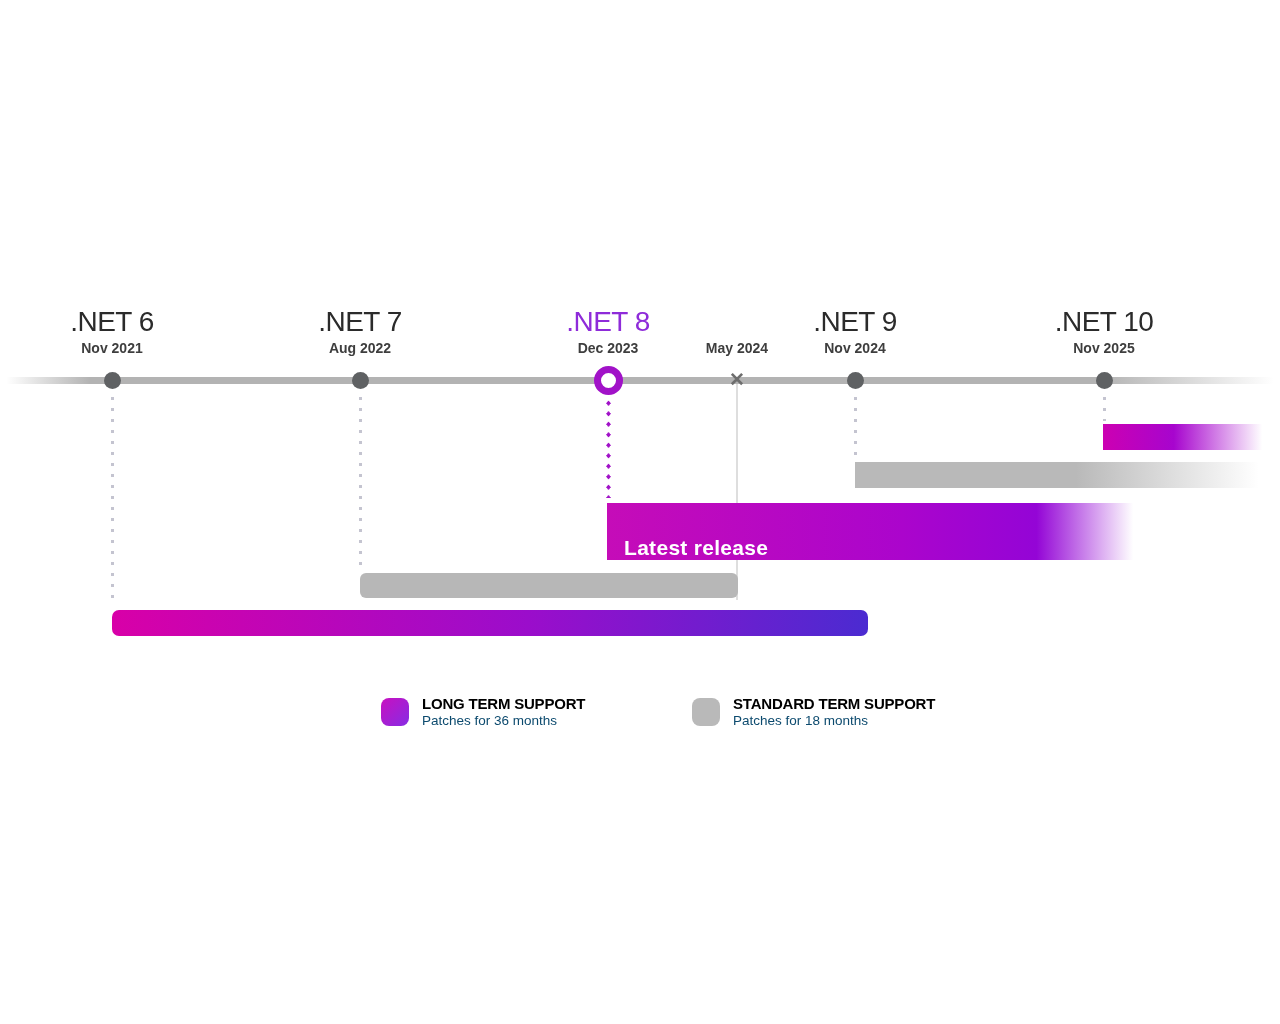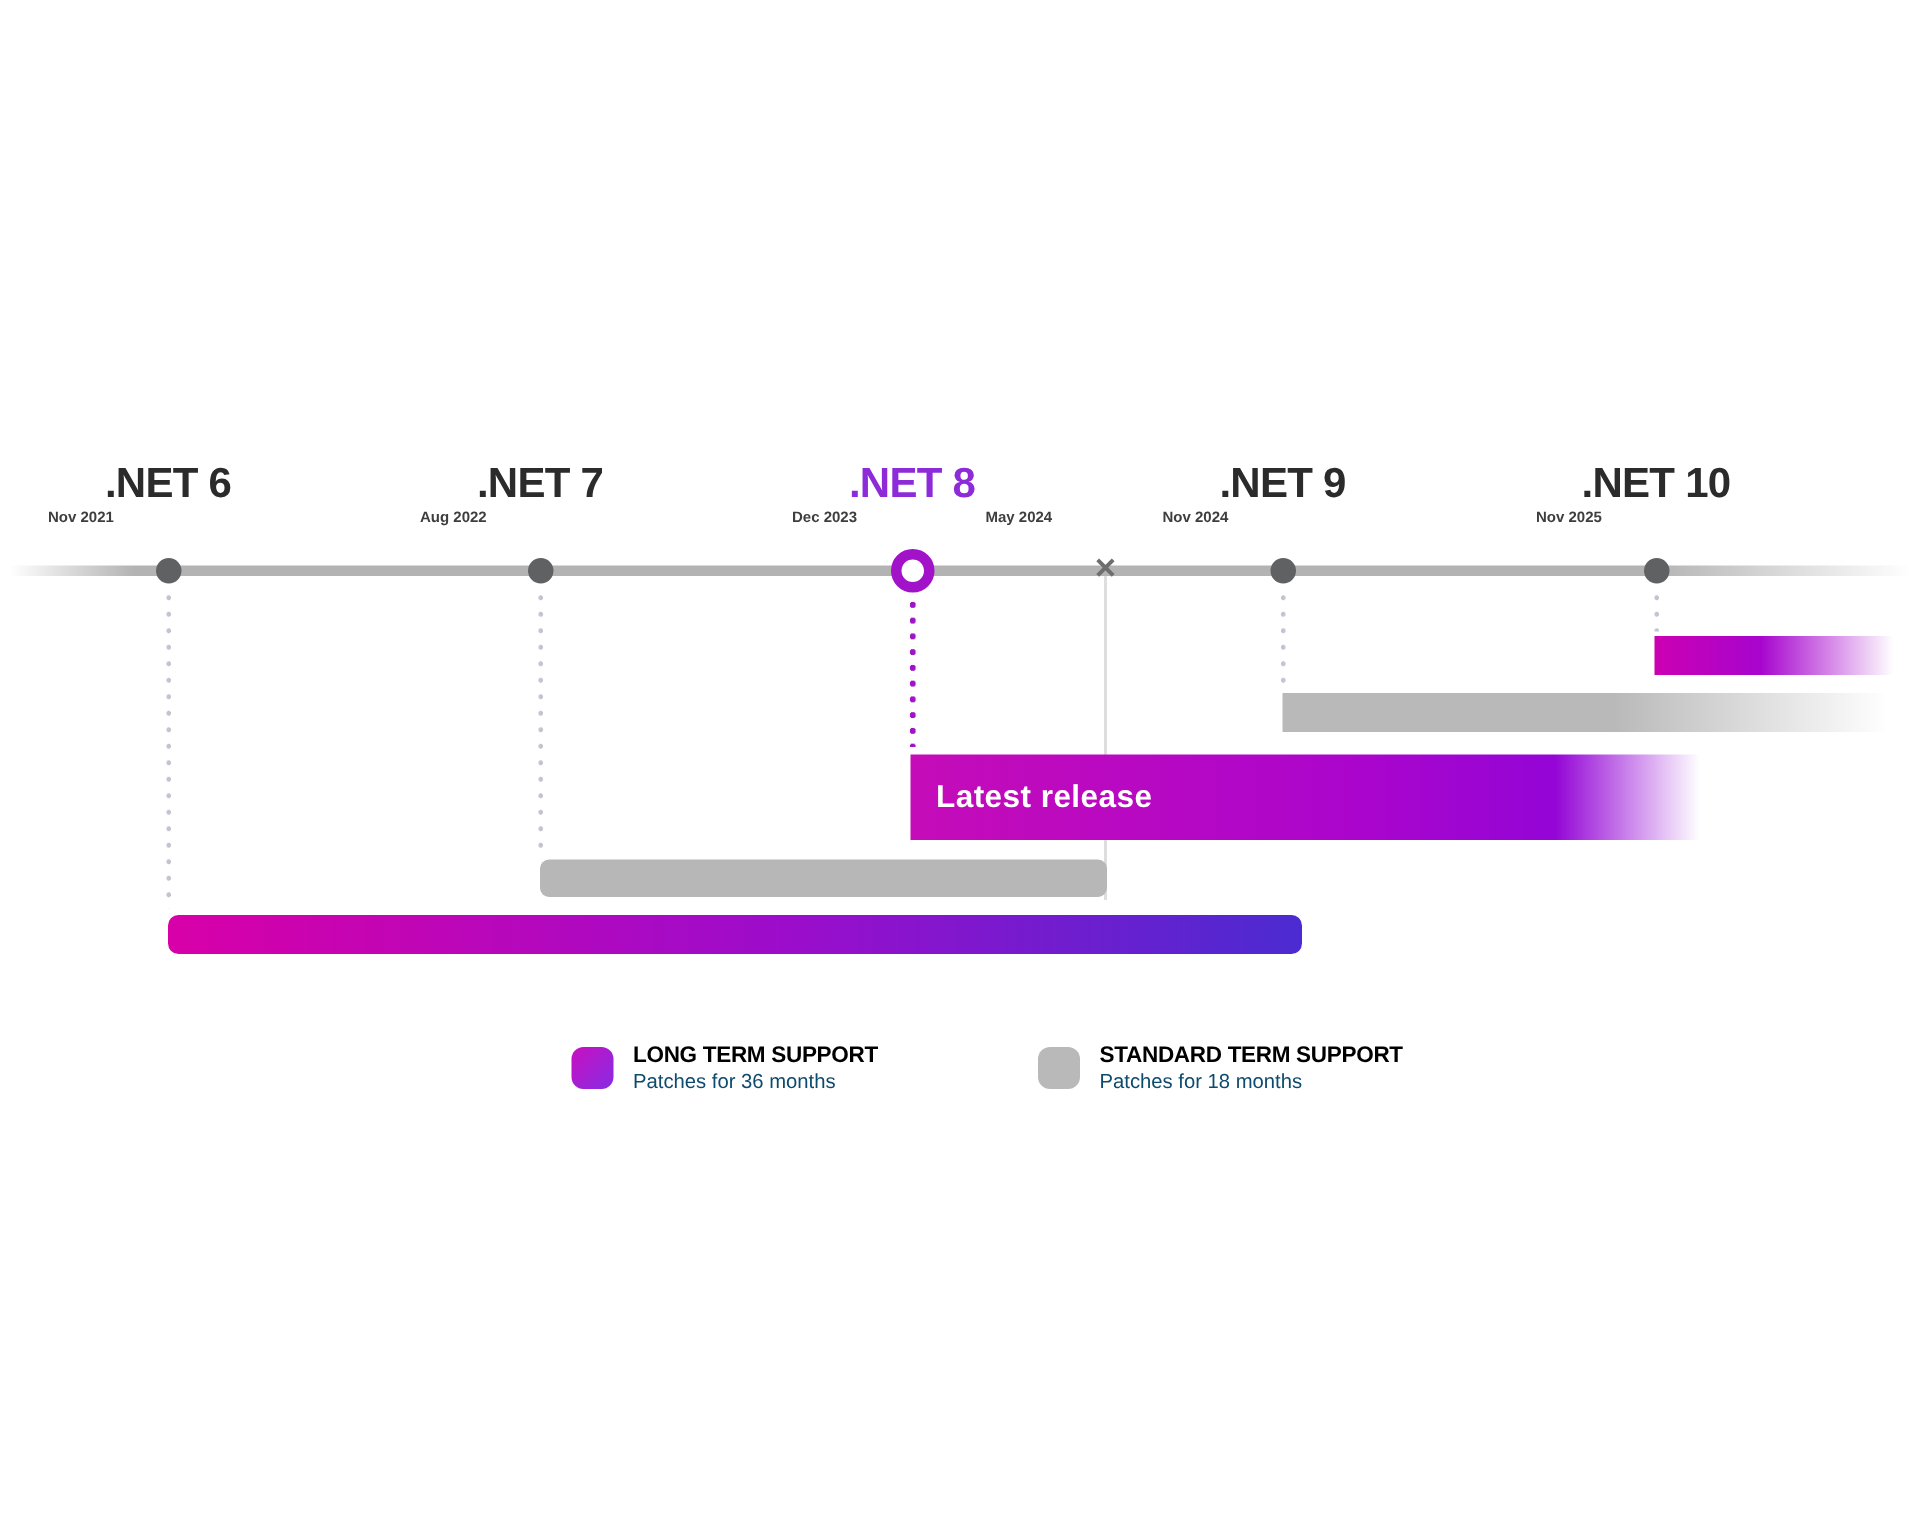--- a/index.html
+++ b/index.html
@@ -9,25 +9,25 @@
 
   
   .track{position:absolute;left:0;right:0;top:377px;height:7px;z-index:2;
     background:linear-gradient(90deg,
       rgba(179,179,179,0) 0.5%, var(--track-gray,#b3b3b3) 7%,
       var(--track-gray,#b3b3b3) 86%, rgba(179,179,179,0) 99.5%);}
 
   
   .milestone{position:absolute;top:0;width:0;height:0;}
   .ms-title{position:absolute;top:306px;left:-100px;width:200px;text-align:center;
-    font-size:28px;font-weight:700;letter-spacing:-0.5px;color:var(--text-dark,#2b2b2b);
+    font-size:28px;font-weight:400;letter-spacing:-0.5px;color:var(--text-dark,#2b2b2b);
     white-space:nowrap;}
   .ms-title.hl{color:var(--accent-purple,#8e2bd9);}
-  .ms-date{position:absolute;top:340px;left:-80px;width:160px;text-align:left;
-    font-size:10px;font-weight:bold;color:#3e3e3e;white-space:nowrap;}
+  .ms-date{position:absolute;top:340px;left:-80px;width:160px;text-align:center;
+    font-size:14px;font-weight:bold;color:#3e3e3e;white-space:nowrap;}
   .marker-dot{position:absolute;top:372px;left:-8.5px;width:17px;height:17px;
     border-radius:50%;background:var(--marker-gray,#5f6163);z-index:3;}
   .marker-ring{position:absolute;top:366px;left:-14.5px;width:29px;height:29px;
     box-sizing:border-box;border:7px solid var(--ring-purple,#a112c8);
     border-radius:50%;background:#ffffff;z-index:3;}
   .marker-x{position:absolute;top:368px;left:-12px;width:24px;height:24px;z-index:3;
     text-align:center;font-size:19px;line-height:23px;font-weight:bold;color:#6e6e6e;}
 
   .vdots{position:absolute;width:3px;left:-1.5px;z-index:1;
     background-image:radial-gradient(circle,#c4c4d0 1.5px,rgba(196,196,208,0) 1.7px);
@@ -45,21 +45,21 @@
   .m3 .vsolid{top:384px;height:216px;}
   .m4 .vdots{top:393px;height:66px;}
   .m5 .vdots{top:393px;height:28px;}
 
   
   .bar{position:absolute;z-index:2;}
   .bar-net10{left:1103px;top:424px;width:177px;height:26px;
     background:linear-gradient(90deg,#cc00b2 0%,#a705ce 40%,rgba(154,5,210,0) 90%);}
   .bar-net9{left:855px;top:462px;width:425px;height:26px;
     background:linear-gradient(90deg,var(--gray-bar,#b9b9b9) 0%,var(--gray-bar,#b9b9b9) 52%,rgba(185,185,185,0) 95%);}
-  .bar-net8{left:607px;top:503px;width:537px;height:57px;display:flex;align-items:center;
+  .bar-net8{left:607px;top:503px;width:537px;height:57px;display:flex;align-items:flex-end;
     background:linear-gradient(90deg,#c50cb8 0%,#ab05cc 55%,#9405d6 80%,rgba(148,5,214,0) 98%);}
   .bar-net8 .lbl{color:#ffffff;font-size:21px;font-weight:bold;letter-spacing:0.3px;
     padding-left:17px;white-space:nowrap;}
   .bar-net7{left:360px;top:573px;width:378px;height:25px;border-radius:6px;
     background:#b7b7b7;}
   .bar-net6{left:112px;top:610px;width:756px;height:26px;border-radius:7px;
     background:linear-gradient(90deg,#d800a8 0%,#9b0dcb 55%,var(--indigo,#4b2bd1) 100%);}
 
   
   .legend-group{position:absolute;top:695px;display:flex;gap:13px;align-items:center;}

